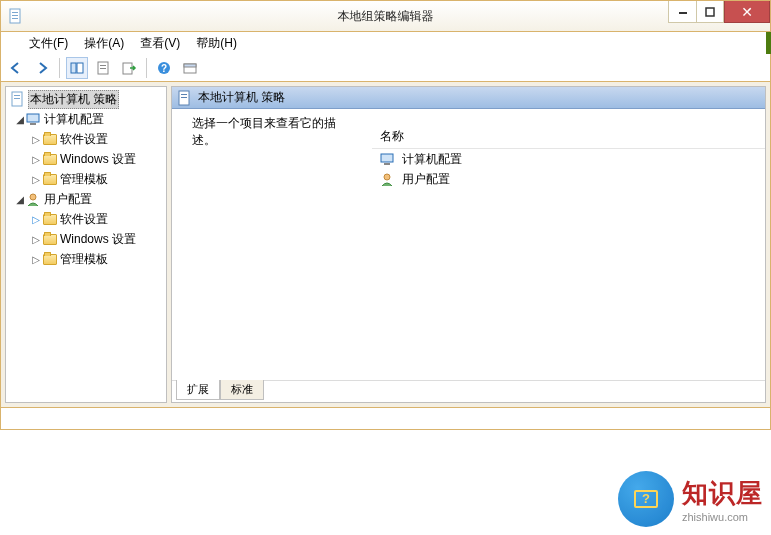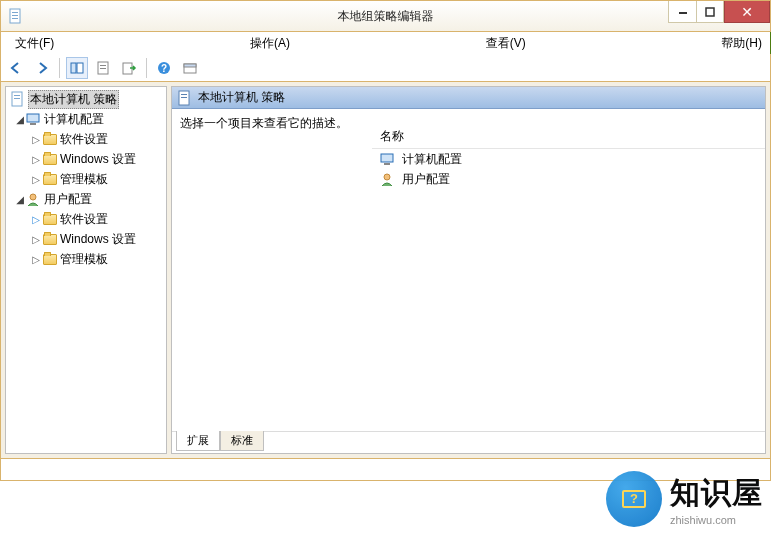--- a/index.html
+++ b/index.html
@@ -9,64 +9,64 @@
 .titlebar { height: 32px; background: linear-gradient(#fff, #f5f1e6); border: 1px solid #d9b36c; display: flex; align-items: center; position: relative; }
 .titlebar .doc-icon { margin-left: 8px; width: 14px; height: 16px; display: flex; }
 .titlebar .title { position: absolute; left: 50%; transform: translateX(-50%); font-size: 12px; color: #222; }
 .win-controls { position: absolute; right: 0; top: 0; height: 22px; display: flex; }
 .win-btn { width: 28px; height: 22px; display: flex; align-items: center; justify-content: center; font-size: 11px; line-height: 1; }
 .win-min, .win-max { background: #fff; border: 1px solid #d0c8a8; border-top: none; }
 .win-min { border-right: none; }
 .win-close { background: #c75050; color: #fff; width: 46px; border: 1px solid #a04040; border-top: none; font-size: 14px; }
 
 
-.menubar { height: 22px; border-left: 1px solid #d9b36c; border-right: 1px solid #4d7c0f; background: #fff; display: flex; align-items: center; padding-left: 6px; font-size: 12px; justify-content: space-between; }
+.menubar { height: 22px; border-left: 1px solid #d9b36c; border-right: 5px solid #4d7c0f; background: #fff; display: flex; align-items: center; padding-left: 20px; font-size: 12px; }
 .menu-item { padding: 2px 8px; cursor: default; }
 
 
 .toolbar { height: 28px; border: 1px solid #d9b36c; border-top: none; background: #fff; display: flex; align-items: center; padding: 0 4px; gap: 4px; }
 .tbtn { width: 22px; height: 22px; display: flex; align-items: center; justify-content: center; border: 1px solid transparent; }
 .tbtn.boxed { border: 1px solid #a9c6e8; background: #e8f0fb; }
 .tsep { width: 1px; height: 20px; background: #ccc; margin: 0 2px; }
 
 
-.main { display: flex; height: 377px; border-left: 1px solid #d9b36c; border-right: 1px solid #d9b36c; border-bottom: 1px solid #d9b36c; background: #f4efe3; padding: 4px; gap: 4px; }
+.main { display: flex; height: 326px; border-left: 1px solid #d9b36c; border-right: 1px solid #d9b36c; border-bottom: 1px solid #d9b36c; background: #f4efe3; padding: 4px; gap: 4px; }
 
 
 .tree-panel { width: 162px; border: 1px solid #bfbfbf; background: #fff; font-size: 12px; padding-top: 2px; overflow: hidden; }
 .tree-item { display: flex; align-items: center; height: 20px; white-space: nowrap; }
 .tree-item.selected span.lbl { background: #d7d7d7; border: 1px dotted #888; padding: 0 1px; }
 .arrow { width: 12px; text-align: center; color: #666; font-size: 10px; }
 .arrow.open { color: #444; }
 .ticon { width: 16px; height: 16px; display: flex; align-items: center; justify-content: center; margin-right: 2px; }
 .folder { width: 14px; height: 11px; background: linear-gradient(#fde9a9, #f3cc61); border: 1px solid #d4a52d; border-radius: 1px; position: relative; }
 .folder:before { content: ""; position: absolute; top: -3px; left: 0; width: 5px; height: 3px; background: #f3cc61; border: 1px solid #d4a52d; border-bottom: none; border-radius: 1px 1px 0 0; }
 
 
 .details-panel { flex: 1; display: flex; flex-direction: column; background: #fff; border: 1px solid #bfbfbf; }
 .details-header { height: 22px; background: linear-gradient(#c7d8ef, #9ebde3); border-bottom: 1px solid #7e9ec9; display: flex; align-items: center; padding-left: 6px; font-size: 12px; gap: 6px; }
 .details-body { flex: 1; display: flex; font-size: 12px; background: #fff; }
-.desc-col { width: 200px; padding: 6px 8px; }
+.desc-col { width: 200px; padding: 6px 20px; }
 .list-col { flex: 1; padding: 16px 0; }
 .column-header { background: #fff; padding: 3px 8px; border-bottom: 1px solid #e5e5e5; font-size: 12px; }
 .list-row { display: flex; align-items: center; height: 20px; padding: 0 8px; gap: 4px; }
 .bottom-tabs { height: 22px; display: flex; align-items: flex-start; padding-left: 4px; border-top: 1px solid #dcdcdc; background: #fff; }
 .btab { font-size: 11px; padding: 2px 10px; border: 1px solid #bfbfbf; border-top: none; background: #fff; position: relative; top: -1px; }
 .btab.inactive { background: #f4efe3; }
 
 
 .statusbar { height: 22px; border-left: 1px solid #d9b36c; border-right: 1px solid #d9b36c; border-bottom: 1px solid #d9b36c; background: #fff; }
 
 
 .logo { position: absolute; right: 8px; bottom: 8px; display: flex; align-items: center; gap: 8px; opacity: 0.95; pointer-events: none; }
 .logo-circ { width: 56px; height: 56px; border-radius: 50%; background: radial-gradient(circle at 35% 30%, #3aa5ea, #1177c8); display: flex; align-items: center; justify-content: center; color: #fff; position: relative; }
 .logo-monitor { width: 24px; height: 18px; border: 2px solid #fcd34d; border-radius: 2px; position: relative; }
 .logo-monitor:after { content: "?"; position: absolute; left: 50%; top: 50%; transform: translate(-50%, -55%); color: #fcd34d; font-weight: bold; font-size: 13px; }
 .logo-text { display: flex; flex-direction: column; }
-.logo-cn { color: #000000; font-size: 30px; font-weight: bold; letter-spacing: 1px; }
+.logo-cn { color: #b91c1c; font-size: 26px; font-weight: bold; letter-spacing: 1px; }
 .logo-en { color: #888; font-size: 11px; }
 
 
 svg { display: block; }
 </style>
 </head>
 <body>
 
 <div class="titlebar">
   <span class="doc-icon">

